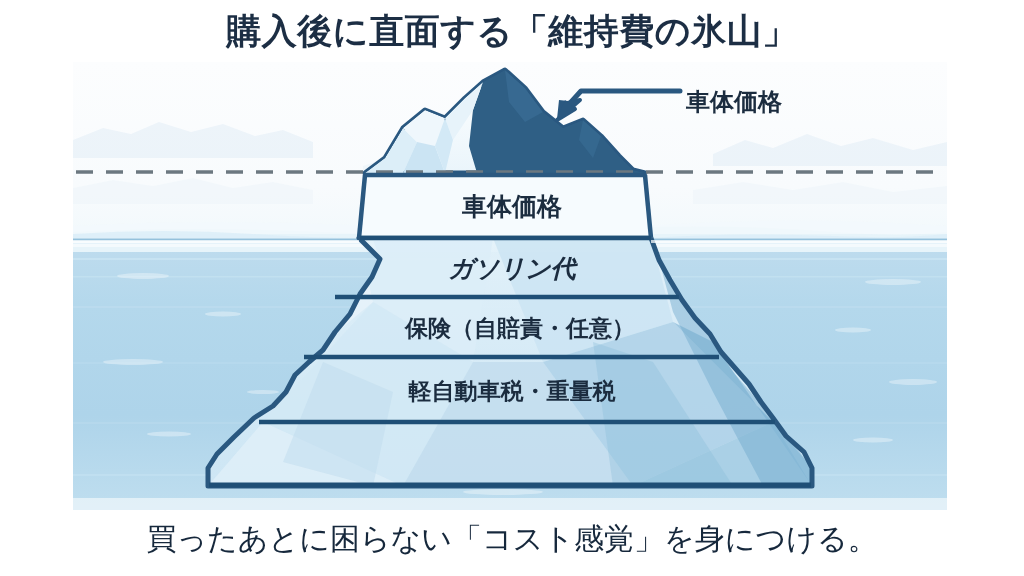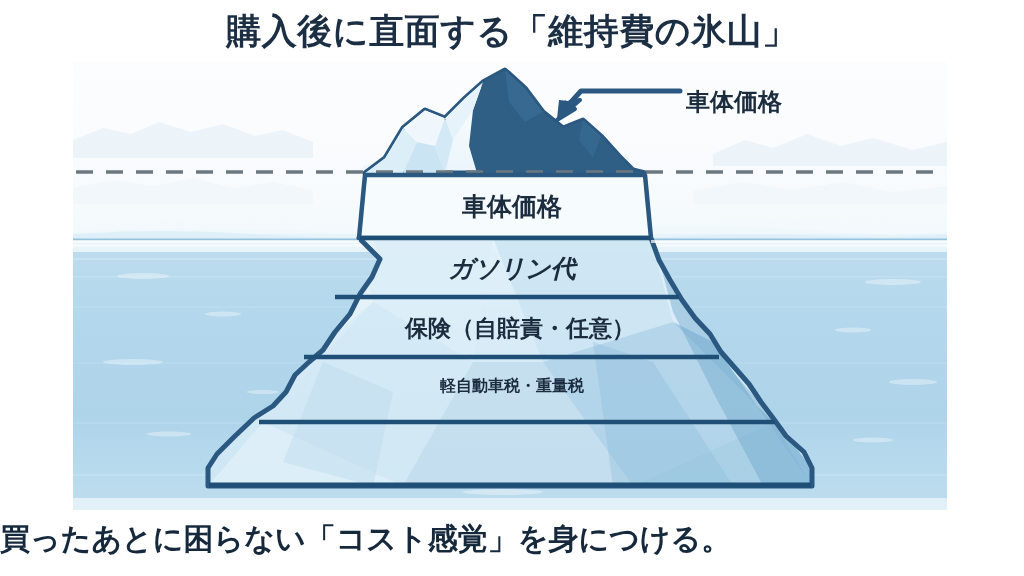--- a/index.html
+++ b/index.html
@@ -27,41 +27,41 @@
   .illus{
     position:absolute;left:73px;top:62px;width:874px;height:448px;
     overflow:hidden;
     background:#fbfdfe;
   }
   .illus svg{display:block;width:874px;height:448px;}
 
   
   .footer{
     position:absolute;left:0;top:519px;width:1024px;
-    text-align:left;
+    text-align:center;
     font-size:30px;
-    font-weight:bold;
+    font-weight:normal;
     color:#16283c;
     white-space:nowrap;
   }
 
   
   .band-label{
     position:absolute;
     width:1024px;left:0;
     text-align:center;
     font-weight:bold;
     color:#1b2c3f;
     white-space:nowrap;
     pointer-events:none;
   }
   .band-label.b0{top:190px;font-size:25px;}
   .band-label.b1{top:252px;font-size:25px;font-style:italic;}
   .band-label.b2{top:313px;font-size:23px;padding-left:8px;}
-  .band-label.b3{top:376px;font-size:16px;}
+  .band-label.b3{top:376px;font-size:23px;}
   .band-label.b4{top:441px;font-size:23px;}
 
   .callout-label{
     position:absolute;
     left:686px;top:86px;
     font-size:24px;
     font-weight:bold;
     color:#1b2c3f;
     white-space:nowrap;
   }

